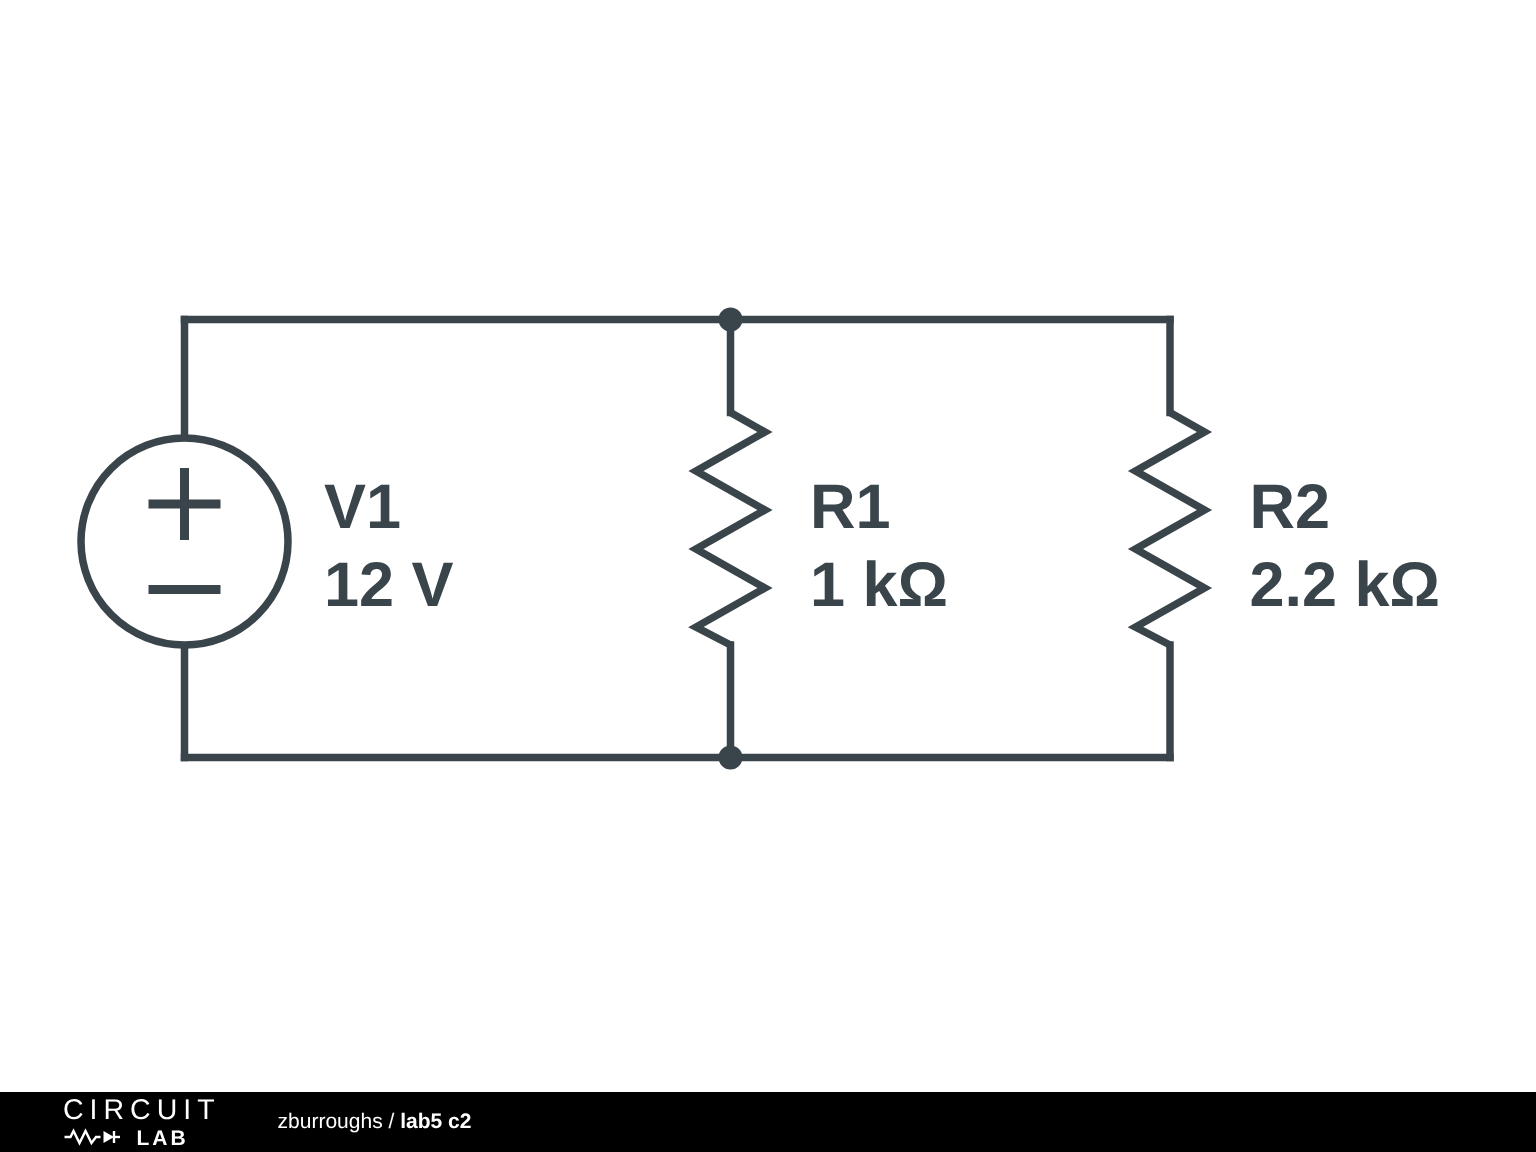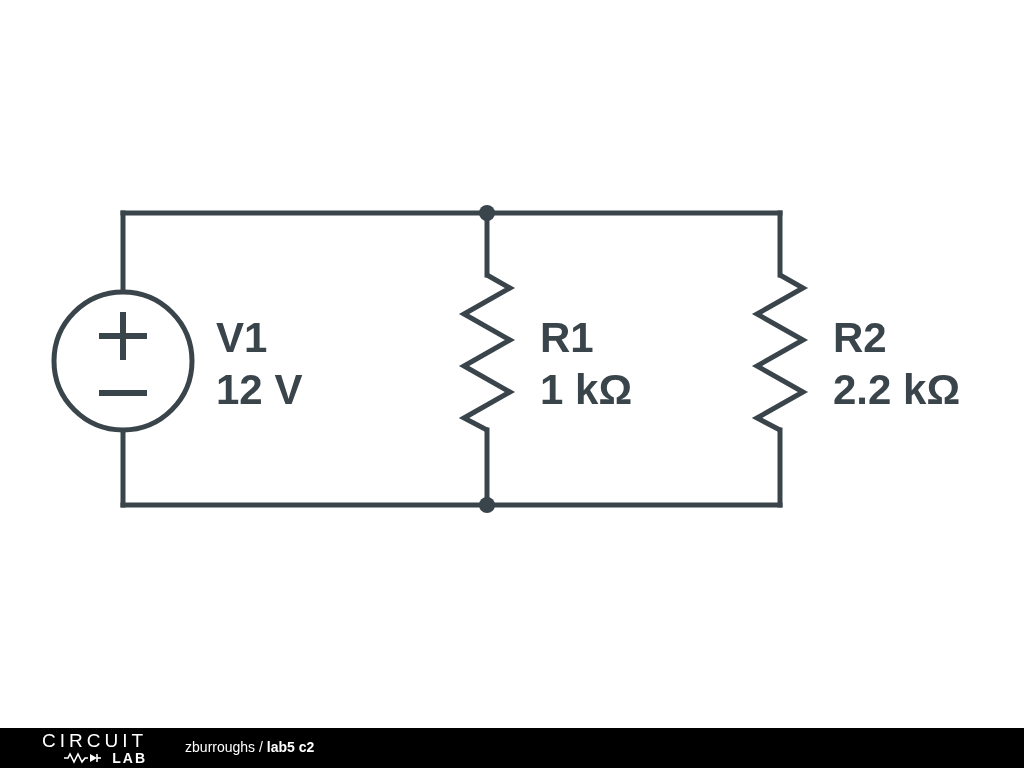--- a/index.html
+++ b/index.html
@@ -50,21 +50,21 @@
   }
   .logo-top {
     color: #ffffff;
     font-size: 19px;
     letter-spacing: 4px;
     font-weight: normal;
   }
   .logo-bottom {
     display: flex;
     align-items: center;
-    justify-content: flex-end;
+    justify-content: flex-start;
     margin-top: 1px;
   }
   .logo-bottom svg {
     margin-right: 3px;
   }
   .logo-bottom .lab-text {
     color: #ffffff;
     font-size: 14px;
     font-weight: bold;
     letter-spacing: 2px;

